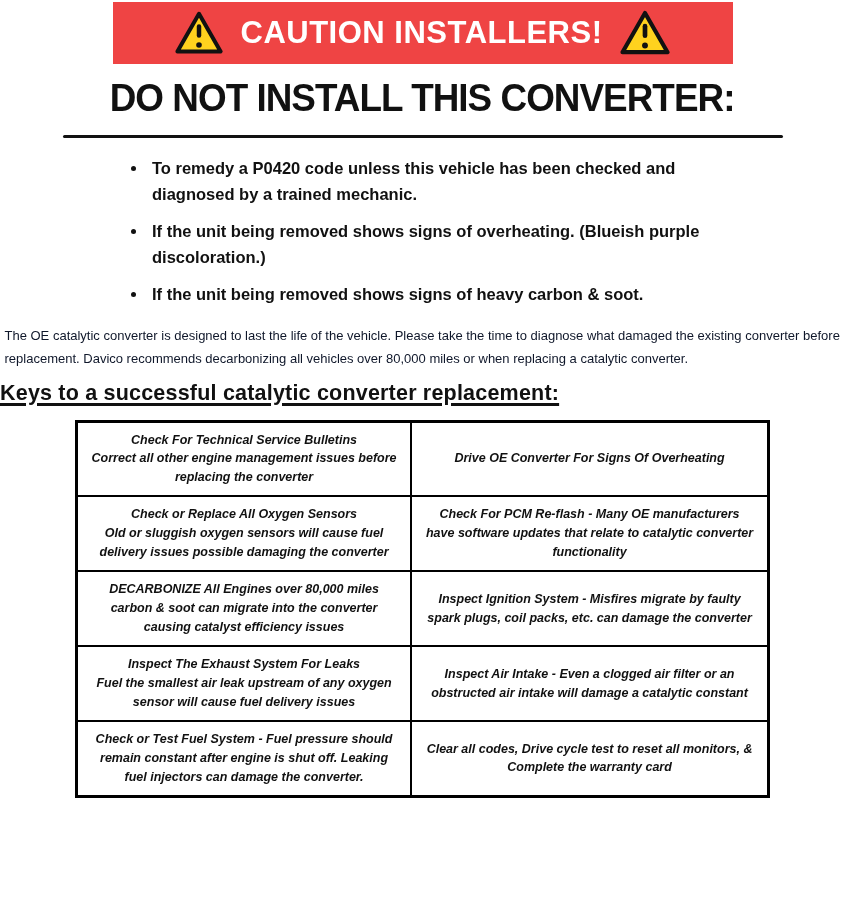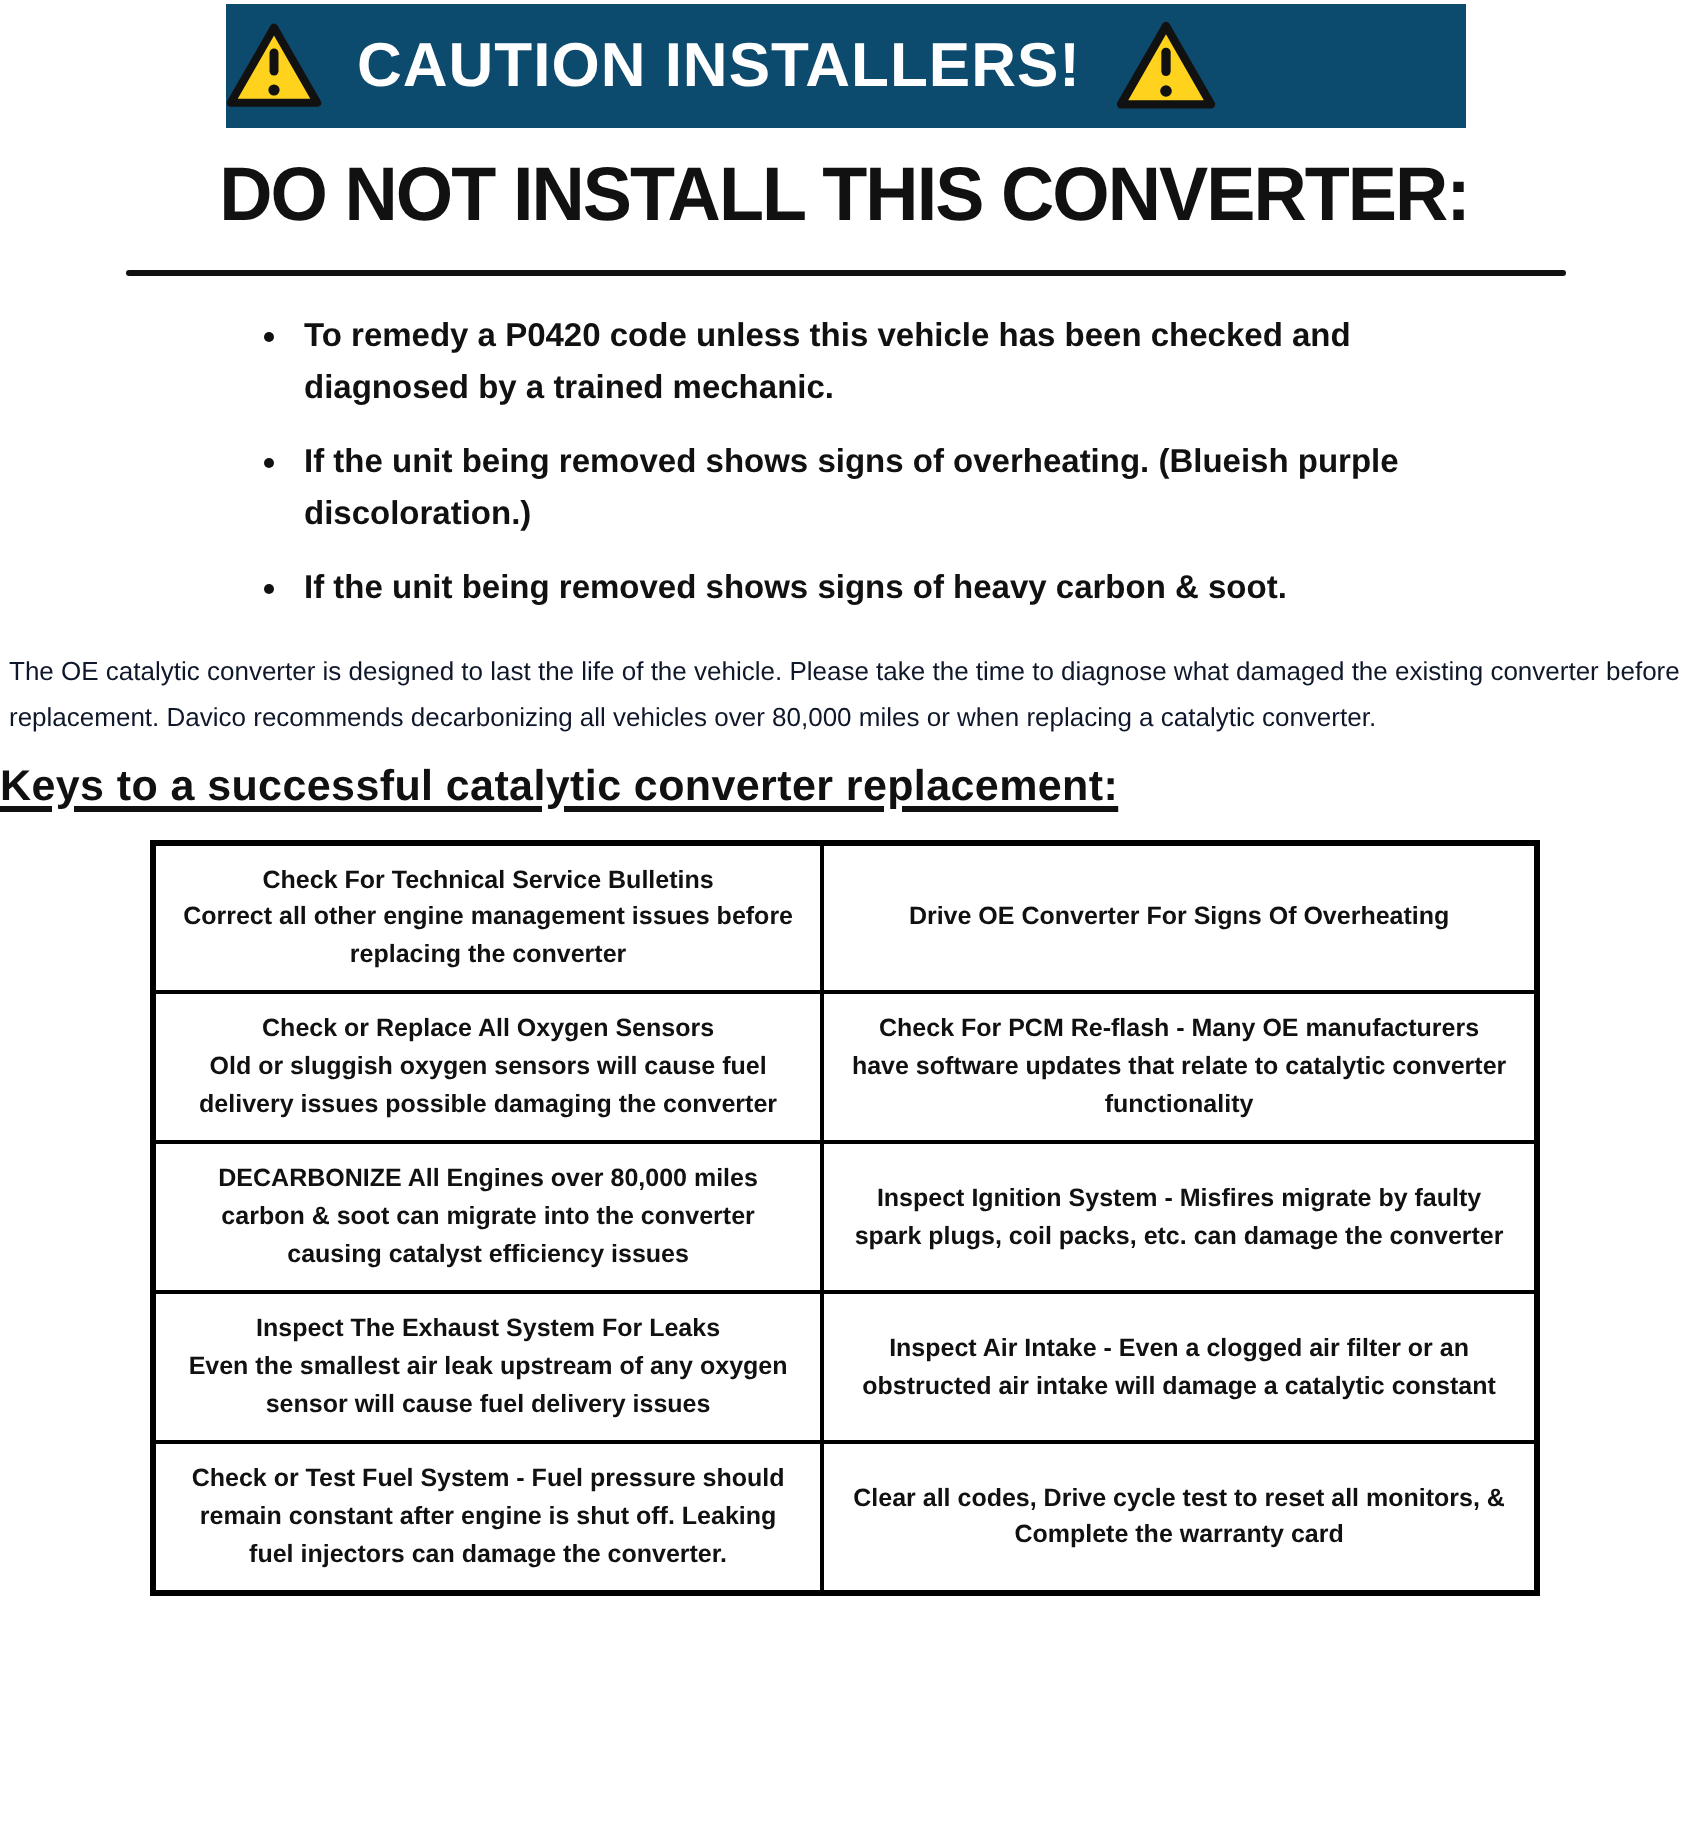--- a/index.html
+++ b/index.html
@@ -8,22 +8,22 @@
     width: 845px; height: 919px;
     background: #ffffff;
     font-family: "Liberation Sans", sans-serif;
     color: #111111;
     overflow: hidden;
   }
   
   .banner {
     width: 620px; height: 62px;
     margin: 2px auto 0;
-    background: #0c4a6e;
-    display: flex; align-items: center; 
+    background: #ef4444;
+    display: flex; align-items: center; justify-content: center;
     gap: 18px;
   }
   .banner-title {
     color: #ffffff;
     font-weight: 700;
     font-size: 31px;
     letter-spacing: 0.5px;
     white-space: nowrap;
   }
   .warn-icon { display: block; }
@@ -85,20 +85,21 @@
   table.keys td {
     border: 2px solid #000000;
     height: 75px;
     text-align: center;
     vertical-align: middle;
     font-weight: 700;
     font-size: 12.5px;
     line-height: 1.5;
     padding: 4px 13px;
     white-space: pre-line;
+    font-style: italic;
   }
   td.col-left  { width: 336px; }
   td.col-right { width: 359px; }
 </style>
 </head>
 <body>
 
 <div class="banner">
   <svg class="warn-icon" width="48" height="44" viewBox="0 0 60 54" aria-hidden="true">
     <path d="M30 3 L57 50 L3 50 Z" fill="#ffd21e" stroke="#111111" stroke-width="5" stroke-linejoin="round"></path>
@@ -140,21 +141,21 @@
       <td class="col-left">Check or Replace All Oxygen Sensors
 Old or sluggish oxygen sensors will cause fuel delivery issues possible damaging the converter</td>
       <td class="col-right">Check For PCM Re-flash - Many OE manufacturers have software updates that relate to catalytic converter functionality</td>
     </tr>
     <tr>
       <td class="col-left">DECARBONIZE All Engines over 80,000 miles carbon &amp; soot can migrate into the converter causing catalyst efficiency issues</td>
       <td class="col-right">Inspect Ignition System - Misfires migrate by faulty spark plugs, coil packs, etc. can damage the converter</td>
     </tr>
     <tr>
       <td class="col-left">Inspect The Exhaust System For Leaks
-Even the smallest air leak upstream of any oxygen sensor will cause fuel delivery issues</td>
+Fuel the smallest air leak upstream of any oxygen sensor will cause fuel delivery issues</td>
       <td class="col-right">Inspect Air Intake - Even a clogged air filter or an obstructed air intake will damage a catalytic constant</td>
     </tr>
     <tr>
       <td class="col-left">Check or Test Fuel System - Fuel pressure should remain constant after engine is shut off.  Leaking fuel injectors can damage the converter.</td>
       <td class="col-right">Clear all codes,  Drive cycle test to reset all monitors, &amp;
 Complete the warranty card</td>
     </tr>
   </tbody>
 </table>
 

